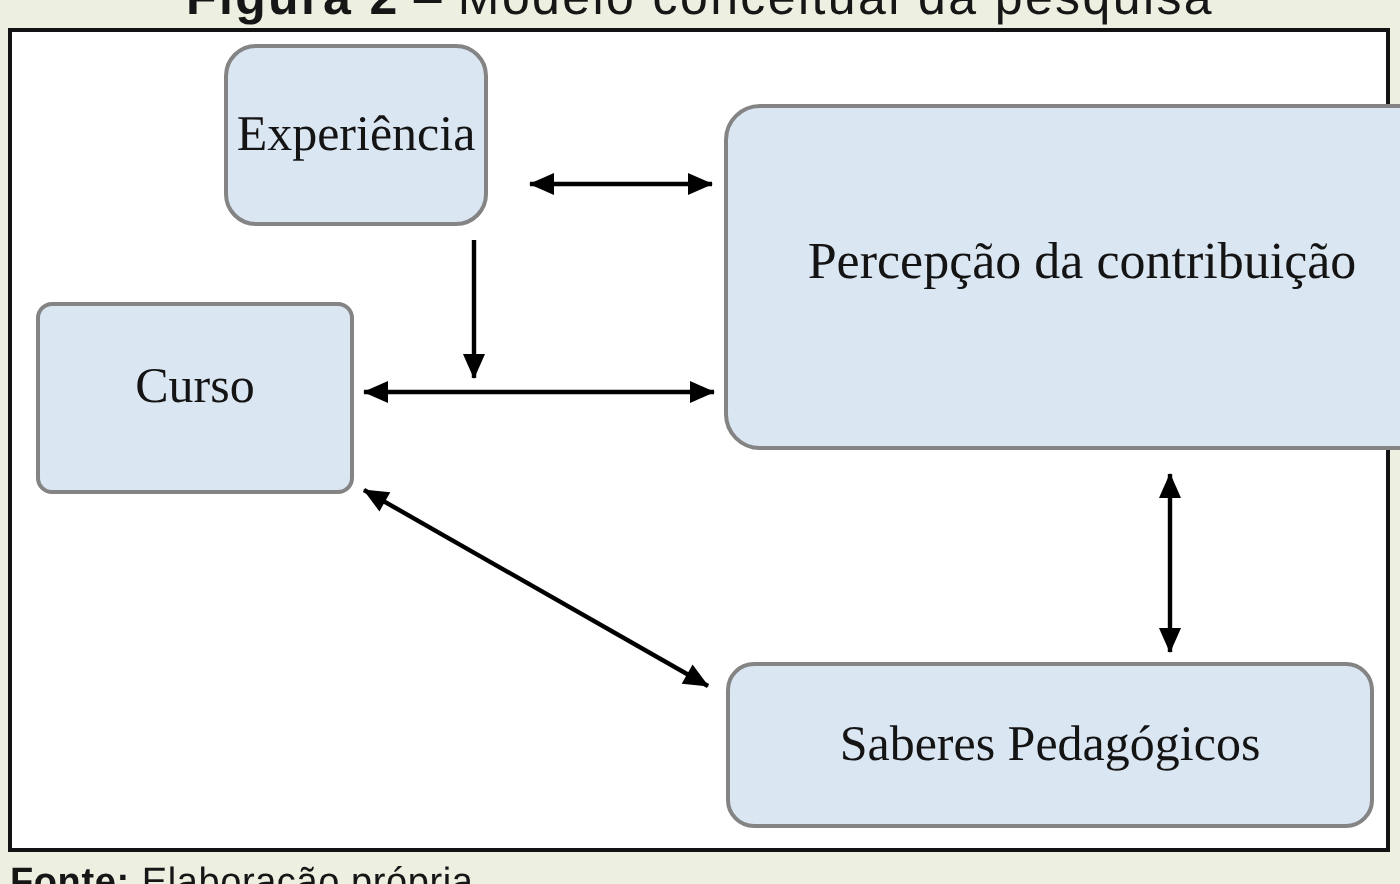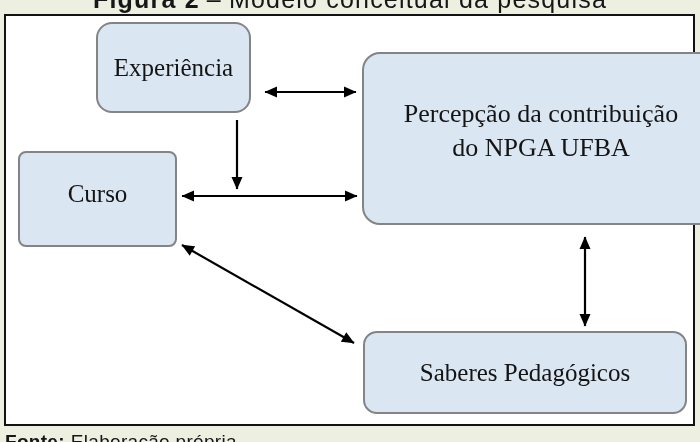--- a/index.html
+++ b/index.html
@@ -36,21 +36,21 @@
   
   .node{
     position:absolute;box-sizing:border-box;
     background:var(--node-fill);
     border:2.5px solid var(--node-border);
     display:flex;flex-direction:column;justify-content:center;align-items:center;
     text-align:center;color:var(--text);
     font-family:"Liberation Serif", serif;
   }
   .node .line{display:block;white-space:nowrap;}
-  .node-experiencia{left:96px;top:22px;width:155px;height:91px;border-radius:16px;font-size:25px;line-height:31px;}
+  .node-experiencia{left:112px;top:22px;width:132px;height:91px;border-radius:16px;font-size:25px;line-height:31px;}
   .node-percepcao{left:362px;top:52px;width:358px;height:173px;border-radius:18px;font-size:26px;line-height:34px;padding-bottom:16px;}
   .node-curso{left:18px;top:151px;width:159px;height:96px;border-radius:8px;font-size:25px;line-height:28px;padding-bottom:10px;}
   .node-saberes{left:363px;top:331px;width:324px;height:83px;border-radius:14px;font-size:25px;line-height:28px;}
   
   .arrows{position:absolute;left:0;top:0;width:700px;height:442px;pointer-events:none;}
   .arrows line{stroke:var(--arrow);stroke-width:2.2;}
   .arrows marker path{fill:var(--arrow);stroke:none;}
   
   .source{
     position:absolute;top:431px;left:5px;font-size:19px;line-height:21px;
@@ -68,21 +68,20 @@
   </div>
 
   <div class="frame"></div>
 
   <div class="node node-experiencia">
     <span class="line">Experiência</span>
   </div>
 
   <div class="node node-percepcao">
     <span class="line">Percepção da contribuição</span>
-    <span class="line">do NPGA UFBA</span>
   </div>
 
   <div class="node node-curso">
     <span class="line">Curso</span>
   </div>
 
   <div class="node node-saberes">
     <span class="line">Saberes Pedagógicos</span>
   </div>
 

